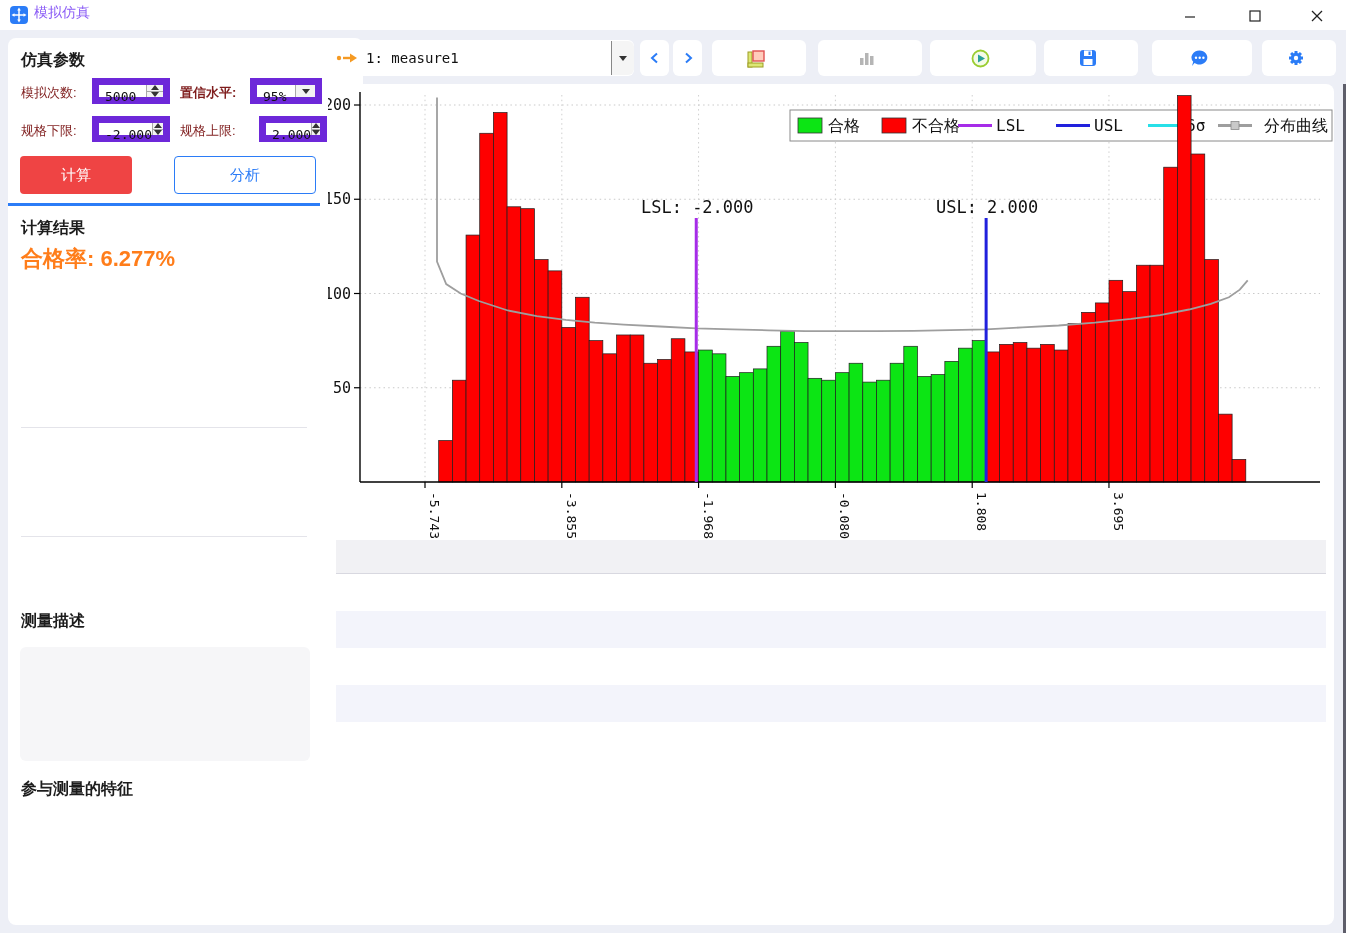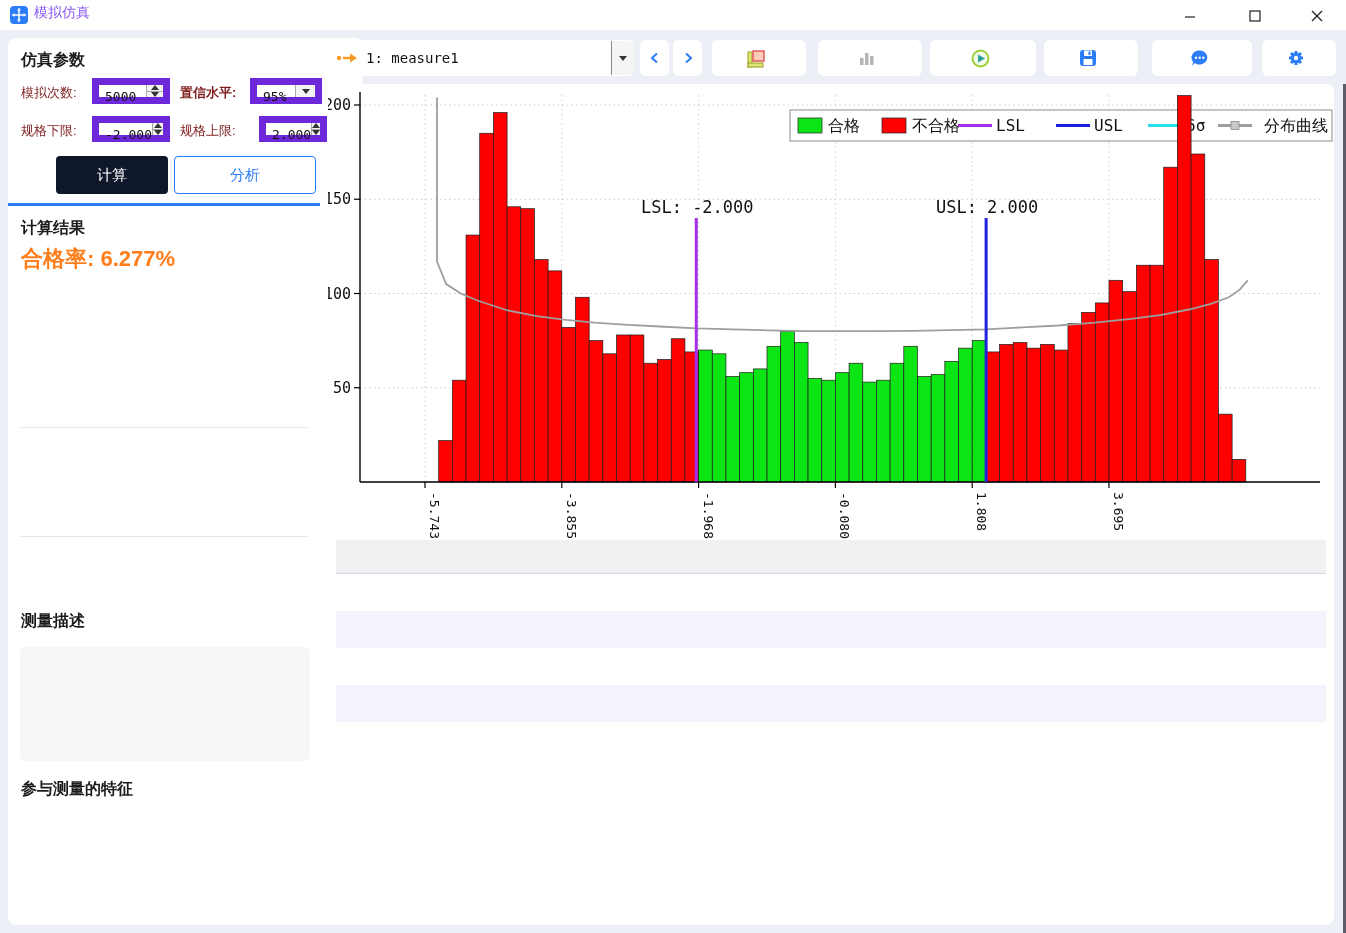--- a/index.html
+++ b/index.html
@@ -18,21 +18,21 @@
   .flabel{position:absolute;font-size:13px;color:#7f1d1d;}
   .spin,.sel{position:absolute;height:26px;background:#fff;border:7px solid #6d28d9;display:flex;box-sizing:border-box;}
   .spinval{flex:1;font-size:13px;padding:4px 0 0 6px;color:#111;}
   .spincol{width:16px;border-left:1px solid #a9a9a9;display:flex;flex-direction:column;}
   .sbtn{flex:1;display:flex;align-items:center;justify-content:center;background:#f3f3f3;}
   .sbtn+.sbtn{border-top:1px solid #a9a9a9;}
   .tri-up{width:0;height:0;border-left:4px solid transparent;border-right:4px solid transparent;border-bottom:5px solid #333;}
   .tri-dn{width:0;height:0;border-left:4px solid transparent;border-right:4px solid transparent;border-top:5px solid #333;}
   .selbtn{width:19px;border-left:1px solid #a9a9a9;background:#f3f3f3;display:flex;align-items:center;justify-content:center;}
   .btn{position:absolute;height:38px;border-radius:4px;font-size:15px;display:flex;align-items:center;justify-content:center;box-sizing:border-box;cursor:pointer;}
-  #calcbtn{left:12px;top:118px;width:112px;background:#0f172a;color:#fff;margin-left:36px;}
+  #calcbtn{left:12px;top:118px;width:112px;background:#ef4444;color:#fff;}
   #anabtn{left:166px;top:118px;width:142px;background:#fff;border:1px solid #2b7cf7;color:#2b7cf7;}
   #bluebar{position:absolute;left:0;top:165px;width:312px;height:3px;background:#2b7cf7;}
   #passrate{position:absolute;left:13px;top:206px;font-size:22px;font-weight:bold;color:#ff7d1a;}
   #stats{position:absolute;left:13px;top:246px;width:290px;}
   .srow{display:flex;font-size:12.5px;color:#3a3a3a;line-height:19px;font-family:"DejaVu Sans Mono",monospace;}
   .srow .l{width:142px;}
   #distblock{position:absolute;left:13px;top:398px;width:290px;}
   .drow{display:flex;font-size:12.5px;color:#3a3a3a;line-height:25px;font-family:"DejaVu Sans Mono",monospace;}
   .drow .l{width:137px;}
   #ciblock{position:absolute;left:13px;top:507px;width:296px;}

